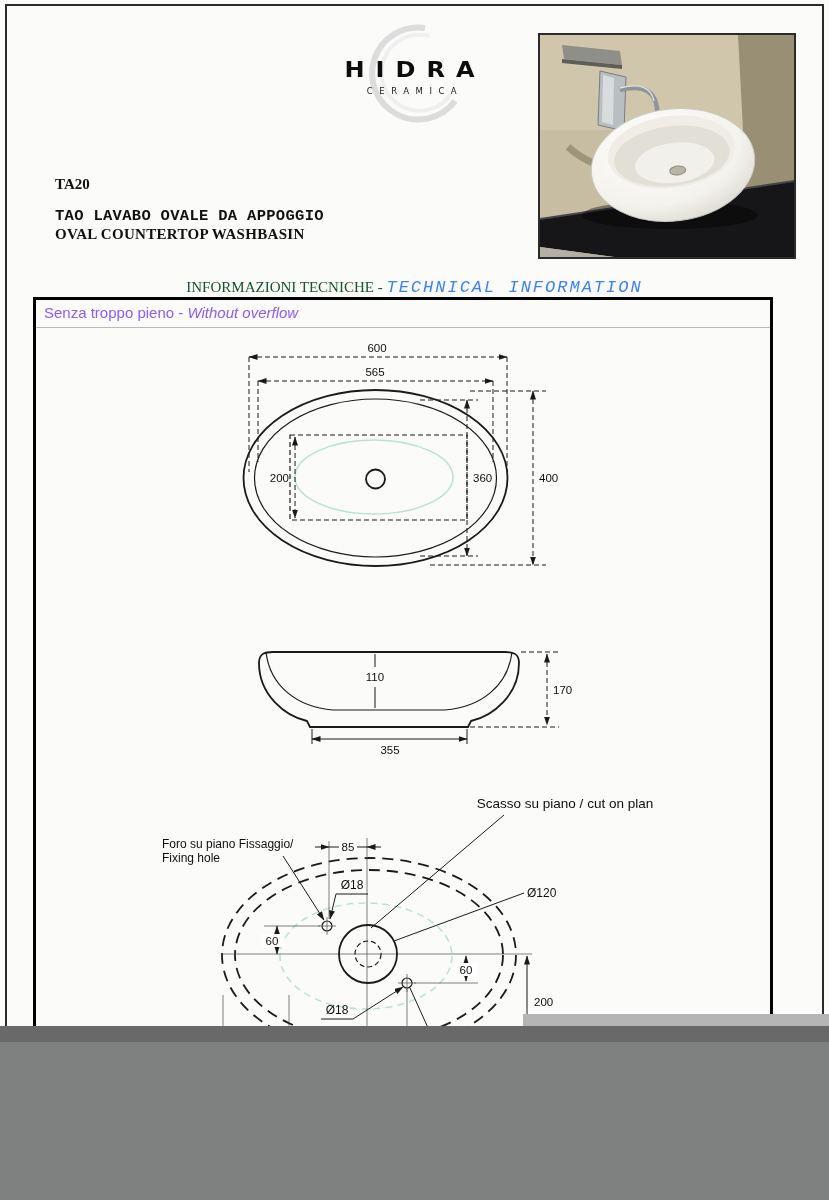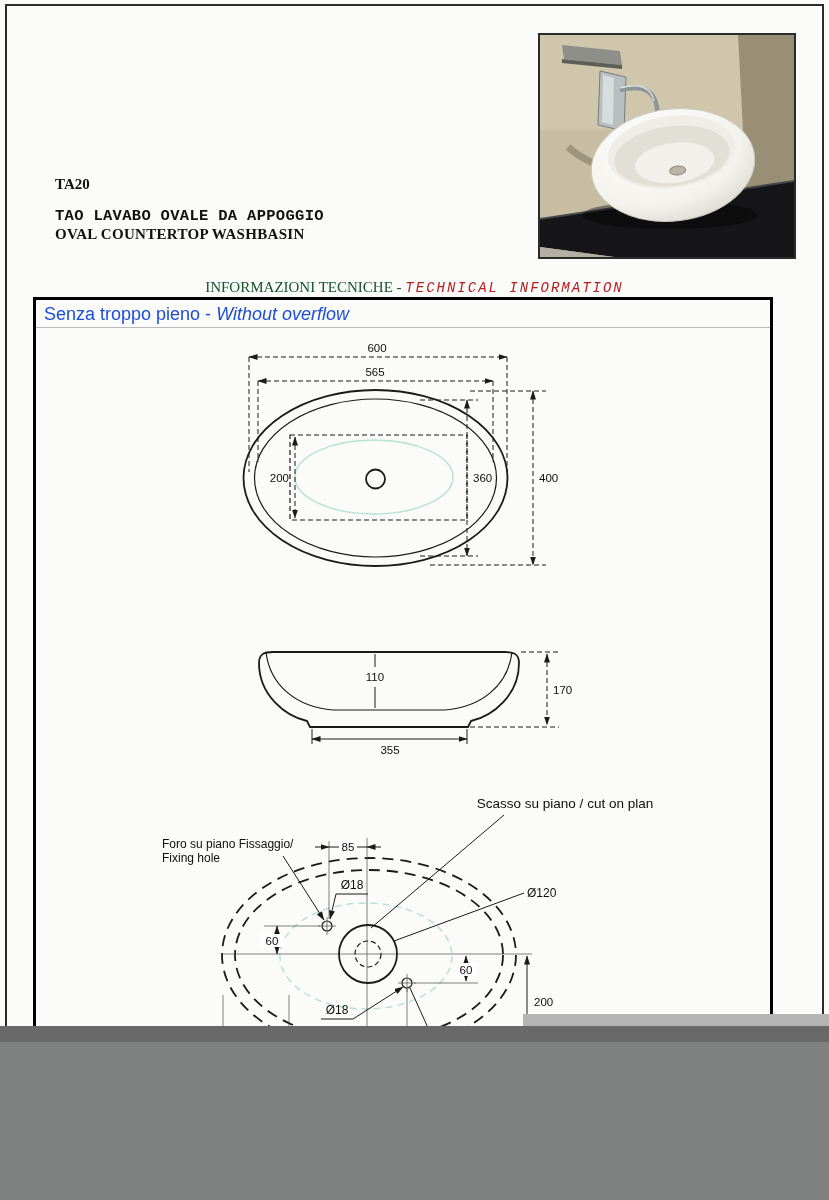--- a/index.html
+++ b/index.html
@@ -24,26 +24,26 @@
   .photo{position:absolute;left:538px;top:33px;width:254px;height:222px;border:2px solid #2b2b2b;background:#c7bda2;}
 
   
   .code{position:absolute;left:55px;top:176px;font-family:"Liberation Serif",serif;font-weight:bold;font-size:15px;}
   .title-it{position:absolute;left:55px;top:207px;font-family:Liberation Mono, monospace;font-weight:bold;font-size:15.5px;letter-spacing:.3px;}
   .title-en{position:absolute;left:55px;top:226px;font-family:"Liberation Serif",serif;font-weight:bold;font-size:15px;letter-spacing:.3px;}
 
   
   .sect{position:absolute;left:0;top:278px;width:829px;text-align:center;font-size:15px;}
   .sect .it{font-family:"Liberation Serif",serif;color:#14532d;}
-  .sect .en{font-family:"Liberation Mono",monospace;font-style:italic;font-size:14px;letter-spacing:2px;color:#b91c1c;}
+  .sect .en{font-family:"Liberation Mono",monospace;font-style:italic;font-size:17px;letter-spacing:2px;color:#3b82f6;}
 
   
   .techbox{position:absolute;left:33px;top:297px;width:740px;height:729px;box-sizing:border-box;
            border-top:3px solid #000;border-left:3px solid #000;border-right:3px solid #000;}
-  .note{position:absolute;left:8px;top:4px;font-size:18px;color:#1d4ed8;}
+  .note{position:absolute;left:8px;top:4px;font-size:15px;color:#8b5cf6;}
   .note .en{font-style:italic;}
   .note-rule{position:absolute;left:0;top:27px;width:100%;height:1px;background:#b9b9b9;}
 
   
   .drawing{position:absolute;left:0;top:0;pointer-events:none;}
   .sol{stroke:#1a1a1a;stroke-width:1.8;fill:none;}
   .sol1{stroke:#1a1a1a;stroke-width:1.2;fill:none;}
   .dim{stroke:#1a1a1a;stroke-width:1;fill:none;}
   .dsh{stroke-dasharray:5 3;}
   .bigdsh{stroke-dasharray:11 7;}
@@ -63,20 +63,28 @@
 </style>
 </head>
 <body>
 
 <div class="canvas">
 
   <div class="pb pb-top"></div>
   <div class="pb pb-left"></div>
   <div class="pb pb-right"></div>
 
+  <div class="logo">
+    <svg width="180" height="110" viewBox="0 0 180 110">
+      <path d="M 100,12 A 46,46 0 1 0 130,85" stroke="#dcdcdc" stroke-width="6" fill="none"></path>
+      <path d="M 104,20 A 38,38 0 1 0 126,78" stroke="#efefef" stroke-width="4" fill="none"></path>
+    </svg>
+    <div class="logo-name">HIDRA</div>
+    <div class="logo-sub">CERAMICA</div>
+  </div>
 
   <div class="photo">
     <svg width="254" height="222" viewBox="0 0 254 222">
       <defs>
         <radialGradient id="basinGrad" cx="40%" cy="32%" r="75%">
           <stop offset="0%" stop-color="#ffffff"></stop>
             <stop offset="70%" stop-color="#f3f2ec"></stop>
           <stop offset="100%" stop-color="#dbd9d0"></stop>
         </radialGradient>
       </defs>

